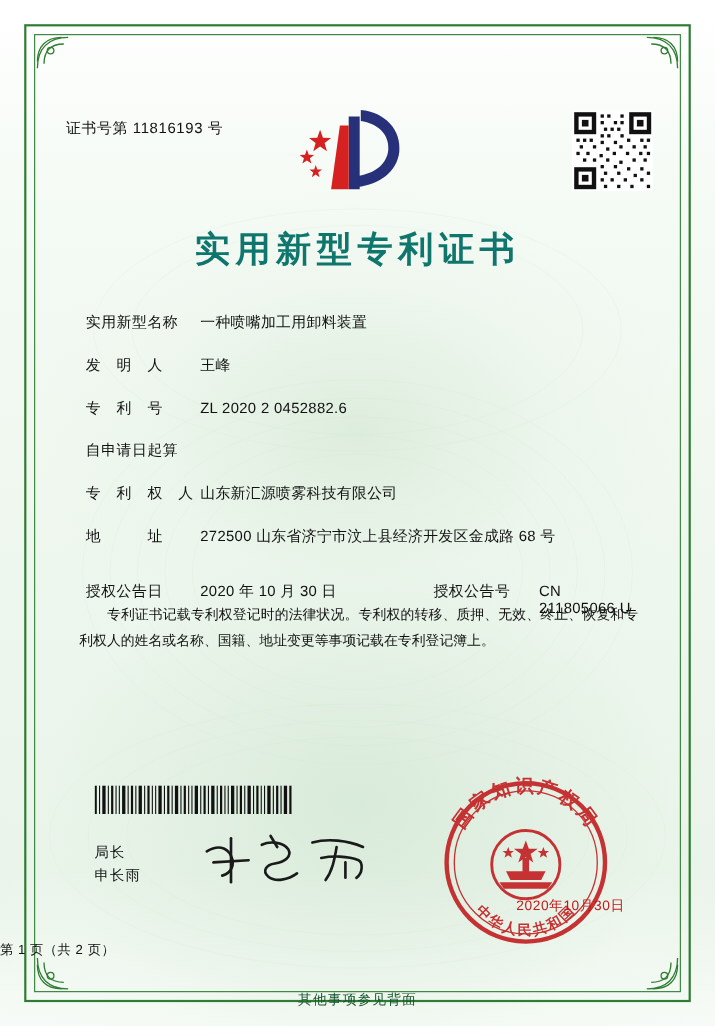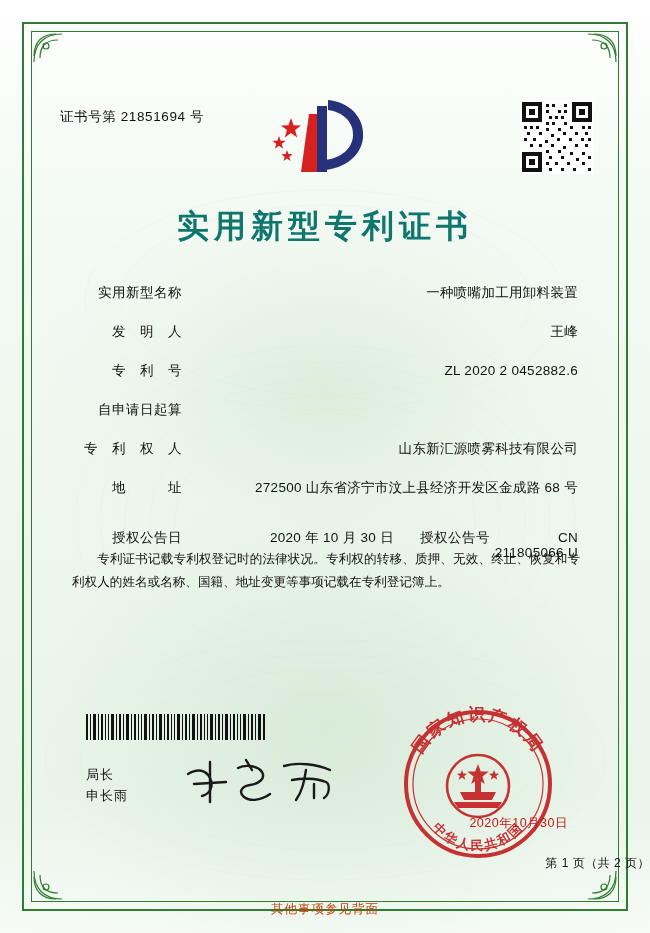--- a/index.html
+++ b/index.html
@@ -96,21 +96,20 @@
     left: 78px;
     top: 284px;
     width: 500px;
     font-size: 13.5px;
     color: #111;
   }
   .field-row {
     display: flex;
     align-items: baseline;
     margin-bottom: 21px;
-    text-align: right;
   }
   .field-label {
     width: 104px;
     flex: 0 0 104px;
     letter-spacing: 0.5px;
   }
   .field-value {
     flex: 1 1 auto;
     letter-spacing: 0.3px;
   }
@@ -185,33 +184,33 @@
     top: 815px;
     font-size: 12.5px;
     color: #c2181b;
     letter-spacing: 0.5px;
   }
 
   .page-no {
     position: absolute;
     left: 0; right: 0;
     top: 855px;
-    text-align: right;
+    text-align: left;
     font-size: 12px;
     color: #111;
     letter-spacing: 0.5px;
   }
 
   .footer-note {
     position: absolute;
     left: 0; right: 0;
     top: 901px;
     text-align: center;
     font-size: 12.5px;
-    color: #c2410c;
+    color: #14532d;
     letter-spacing: 1px;
   }
 </style>
 </head>
 <body>
 
 <div class="page">
 
   <div class="bg-wash"></div>
 
@@ -259,21 +258,21 @@
   </div>
   <div class="corner c-br">
     <svg viewBox="0 0 54 54" width="54" height="54" fill="none" stroke="#2f7d32" stroke-width="1.2">
       <path d="M2 24 C2 10, 10 2, 24 2"></path>
       <path d="M2 30 C2 12, 12 2, 30 2"></path>
       <path d="M8 26 C8 14, 14 8, 26 8"></path>
       <circle cx="14" cy="14" r="3"></circle>
     </svg>
   </div>
 
-  <div class="cert-no">证书号第 21851694 号</div>
+  <div class="cert-no">证书号第 11816193 号</div>
 
   <div class="logo">
     <svg viewBox="0 0 120 92" width="120" height="92">
 
       <path d="M63 8 C85 10, 100 26, 98 46 C96 64, 80 76, 60 78 L60 68 C76 66, 87 57, 88 44 C89 30, 78 20, 63 18 Z" fill="#27317a"></path>
       <path d="M52 14 L62 14 L62 80 L52 80 Z" fill="#27317a"></path>
 
       <path d="M44 22 L52 22 L52 80 L36 80 Z" fill="#d62121"></path>
       <g fill="#d62121">
         <polygon points="26,26 28.6,33.2 36,33.4 30.1,38 32.2,45.4 26,41.1 19.8,45.4 21.9,38 16,33.4 23.4,33.2"></polygon>

